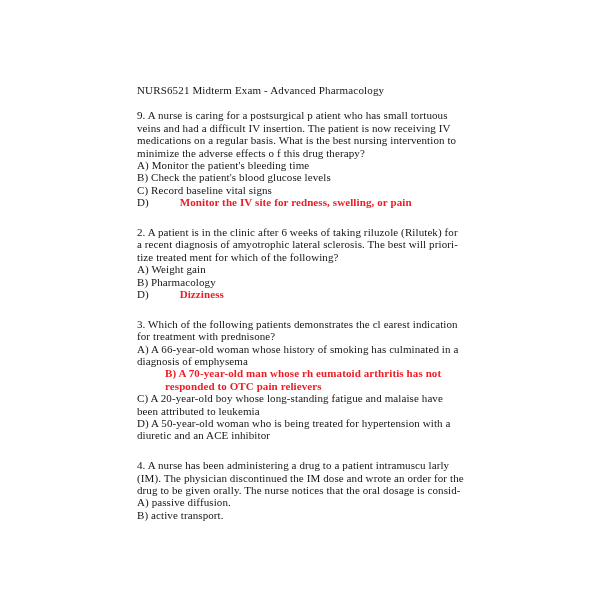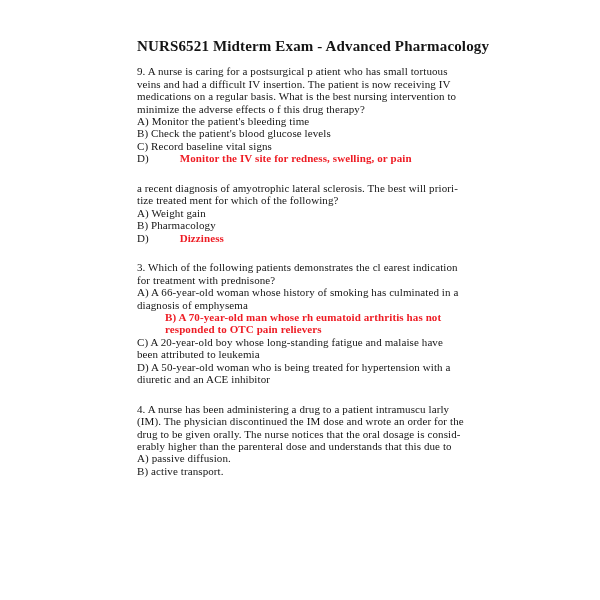--- a/index.html
+++ b/index.html
@@ -16,26 +16,27 @@
     font-family: "Liberation Serif", "DejaVu Serif", serif;
     color: #151515;
   }
   .doc {
     position: absolute;
     left: 137px;
     top: 40px;
     width: 336px;
   }
   .doc-header {
-    font-size: 15px;
+    font-size: 11px;
     line-height: 12.4px;
-    font-weight: bold;
+    font-weight: normal;
     letter-spacing: 0.15px;
     margin-bottom: 13px;
     white-space: nowrap;
+    margin-top: 44px;
   }
   .question {
     margin-bottom: 17.5px;
   }
   .line {
     font-size: 11px;
     line-height: 12.4px;
     height: 12.4px;
     white-space: nowrap;
     letter-spacing: 0.1px;
@@ -57,20 +58,21 @@
           <div class="line"><span class="">9. A nurse is caring for a postsurgical p atient who has small tortuous</span></div>
           <div class="line"><span class="">veins and had a difficult IV insertion. The patient is now receiving IV</span></div>
           <div class="line"><span class="">medications on a regular basis. What is the best nursing intervention to</span></div>
           <div class="line"><span class="">minimize the adverse effects o f this drug therapy?</span></div>
           <div class="line"><span class="">A) Monitor the patient's bleeding time</span></div>
           <div class="line"><span class="">B) Check the patient's blood glucose levels</span></div>
           <div class="line"><span class="">C) Record baseline vital signs</span></div>
           <div class="line"><span class="">D) </span><span class="hl">Monitor the IV site for redness, swelling, or pain</span></div>
         </div>
         <div class="question">
+          <div class="line"><span class="">2. A patient is in the clinic after 6 weeks of taking riluzole (Rilutek) for</span></div>
           <div class="line"><span class="">a recent diagnosis of amyotrophic lateral sclerosis. The best will priori-</span></div>
           <div class="line"><span class="">tize treated ment for which of the following?</span></div>
           <div class="line"><span class="">A) Weight gain</span></div>
           <div class="line"><span class="">B) Pharmacology</span></div>
           <div class="line"><span class="">D) </span><span class="hl">Dizziness</span></div>
         </div>
         <div class="question">
           <div class="line"><span class="">3. Which of the following patients demonstrates the cl earest indication</span></div>
           <div class="line"><span class="">for treatment with prednisone?</span></div>
           <div class="line"><span class="">A) A 66-year-old woman whose history of smoking has culminated in a</span></div>
@@ -79,19 +81,18 @@
           <div class="line"><span class="hl">responded to OTC pain relievers</span></div>
           <div class="line"><span class="">C) A 20-year-old boy whose long-standing fatigue and malaise have</span></div>
           <div class="line"><span class="">been attributed to leukemia</span></div>
           <div class="line"><span class="">D) A 50-year-old woman who is being treated for hypertension with a</span></div>
           <div class="line"><span class="">diuretic and an ACE inhibitor</span></div>
         </div>
         <div class="question">
           <div class="line"><span class="">4. A nurse has been administering a drug to a patient intramuscu larly</span></div>
           <div class="line"><span class="">(IM). The physician discontinued the IM dose and wrote an order for the</span></div>
           <div class="line"><span class="">drug to be given orally. The nurse notices that the oral dosage is consid-</span></div>
-          <div class="line"><span class="">erably higher than the parenteral dose and understands that this due to</span></div>
           <div class="line"><span class="">A) passive diffusion.</span></div>
           <div class="line"><span class="">B) active transport.</span></div>
         </div>
       </div>
   </div>
 </div>
 
 </body></html>

